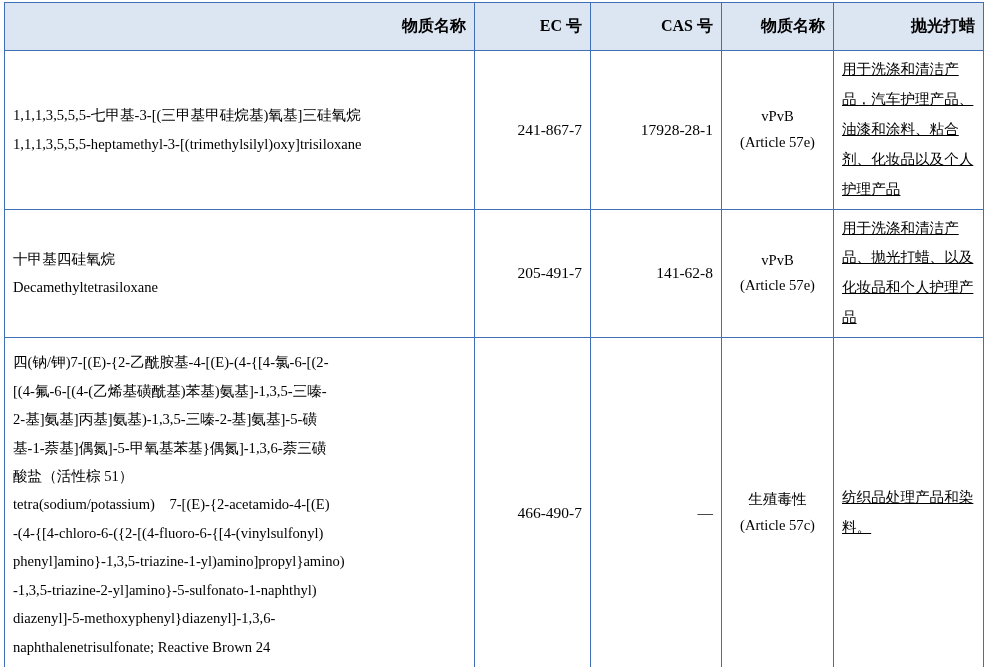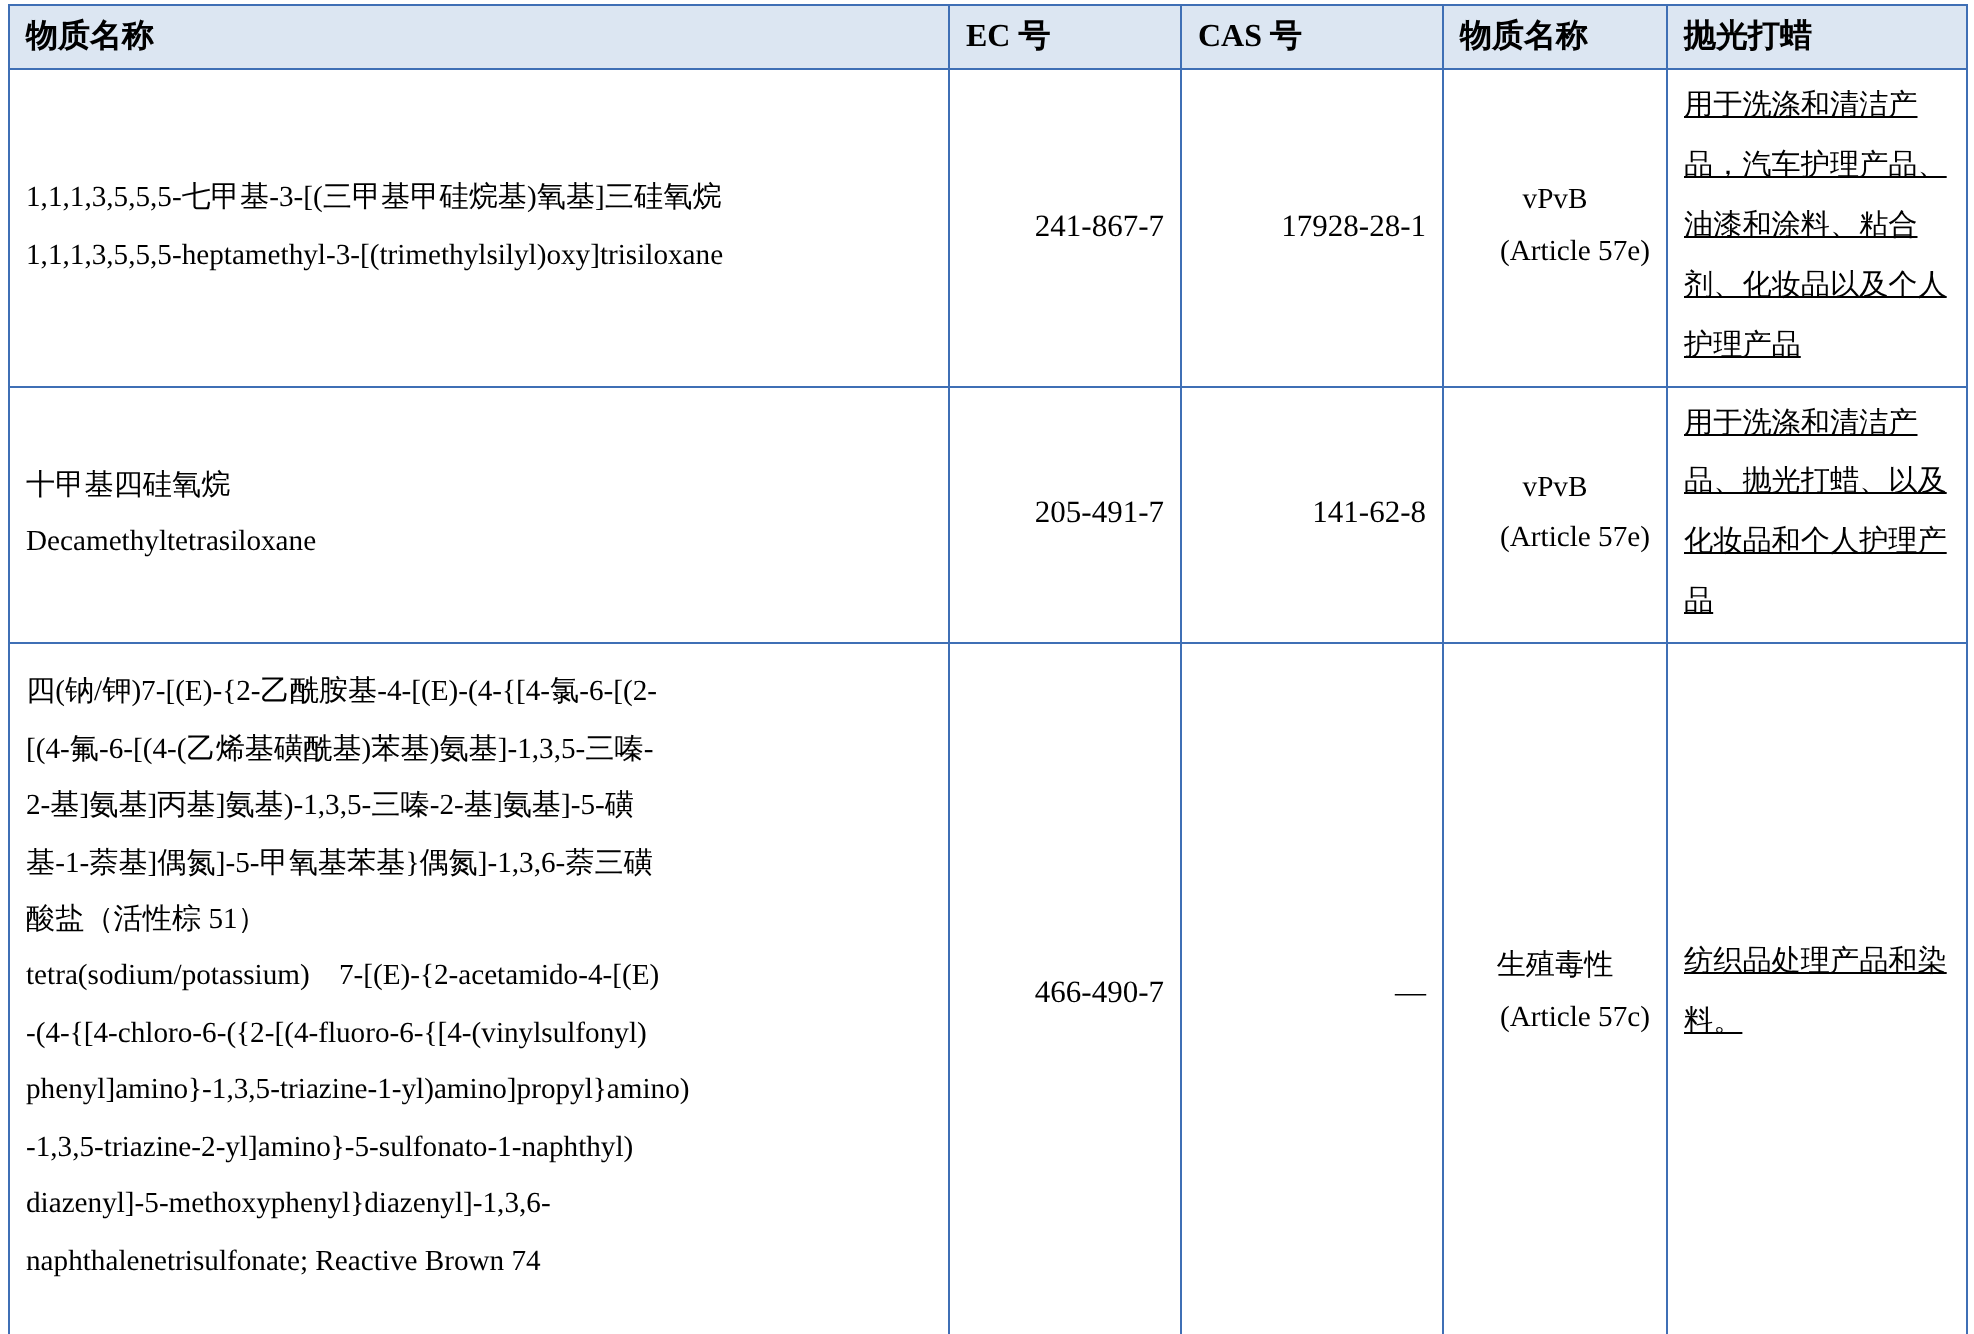--- a/index.html
+++ b/index.html
@@ -28,24 +28,24 @@
   }
   table.subst-table th,
   table.subst-table td {
     border: 1px solid #3f6fb5;
     vertical-align: middle;
     padding: 4px 8px;
     box-sizing: border-box;
   }
   thead th {
     background: #dce6f2;
-    text-align: left;
+    text-align: right;
     font-weight: bold;
     font-size: 16px;
-    height: 32px;
+    height: 48px;
     padding: 3px 4px;
   }
   col.c-name   { width: 470px; }
   col.c-ec     { width: 116px; }
   col.c-cas    { width: 131px; }
   col.c-reason { width: 112px; }
   col.c-use    { width: 150px; }
 
   td.name {
     text-align: left;
@@ -62,21 +62,21 @@
   td.ec, td.cas {
     text-align: right;
     font-size: 15.5px;
   }
   td.reason {
     text-align: center;
     font-size: 14.6px;
     line-height: 1.75;
   }
   td.reason .r1 { display: block; }
-  td.reason .r2 { display: block; text-align: right; }
+  td.reason .r2 { display: block; }
   td.use {
     text-align: left;
     font-size: 14.6px;
     line-height: 2.05;
     padding-left: 8px;
     padding-right: 6px;
     vertical-align: middle;
     text-decoration: underline;
   }
   
@@ -142,21 +142,21 @@
           <span class="ln">四(钠/钾)7-[(E)-{2-乙酰胺基-4-[(E)-(4-{[4-氯-6-[(2-</span>
           <span class="ln">[(4-氟-6-[(4-(乙烯基磺酰基)苯基)氨基]-1,3,5-三嗪-</span>
           <span class="ln">2-基]氨基]丙基]氨基)-1,3,5-三嗪-2-基]氨基]-5-磺</span>
           <span class="ln">基-1-萘基]偶氮]-5-甲氧基苯基}偶氮]-1,3,6-萘三磺</span>
           <span class="ln">酸盐（活性棕 51）</span>
           <span class="ln">tetra(sodium/potassium)　7-[(E)-{2-acetamido-4-[(E)</span>
           <span class="ln">-(4-{[4-chloro-6-({2-[(4-fluoro-6-{[4-(vinylsulfonyl)</span>
           <span class="ln">phenyl]amino}-1,3,5-triazine-1-yl)amino]propyl}amino)</span>
           <span class="ln">-1,3,5-triazine-2-yl]amino}-5-sulfonato-1-naphthyl)</span>
           <span class="ln">diazenyl]-5-methoxyphenyl}diazenyl]-1,3,6-</span>
-          <span class="ln">naphthalenetrisulfonate; Reactive Brown 74</span>
+          <span class="ln">naphthalenetrisulfonate; Reactive Brown 24</span>
         </td>
         <td class="ec">466-490-7</td>
         <td class="cas">—</td>
         <td class="reason">
           <span class="r1">生殖毒性</span>
           <span class="r2">(Article 57c)</span>
         </td>
         <td class="use">纺织品处理产品和染料。</td>
       </tr>
 

